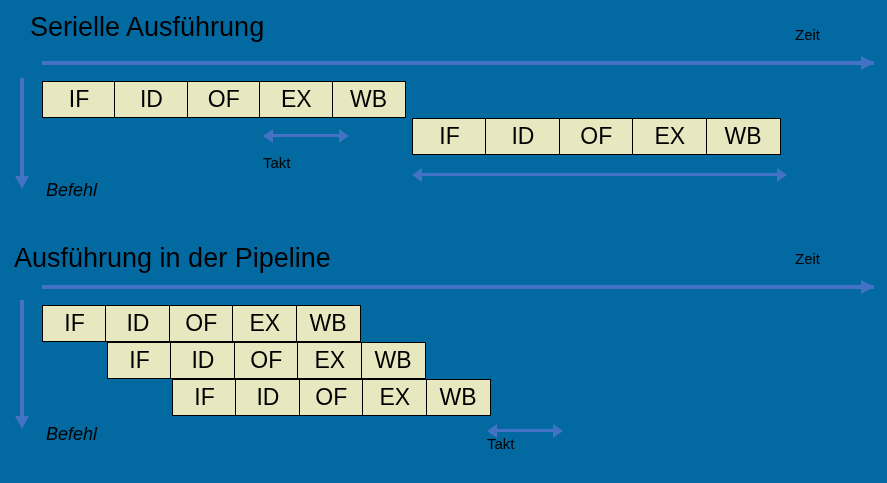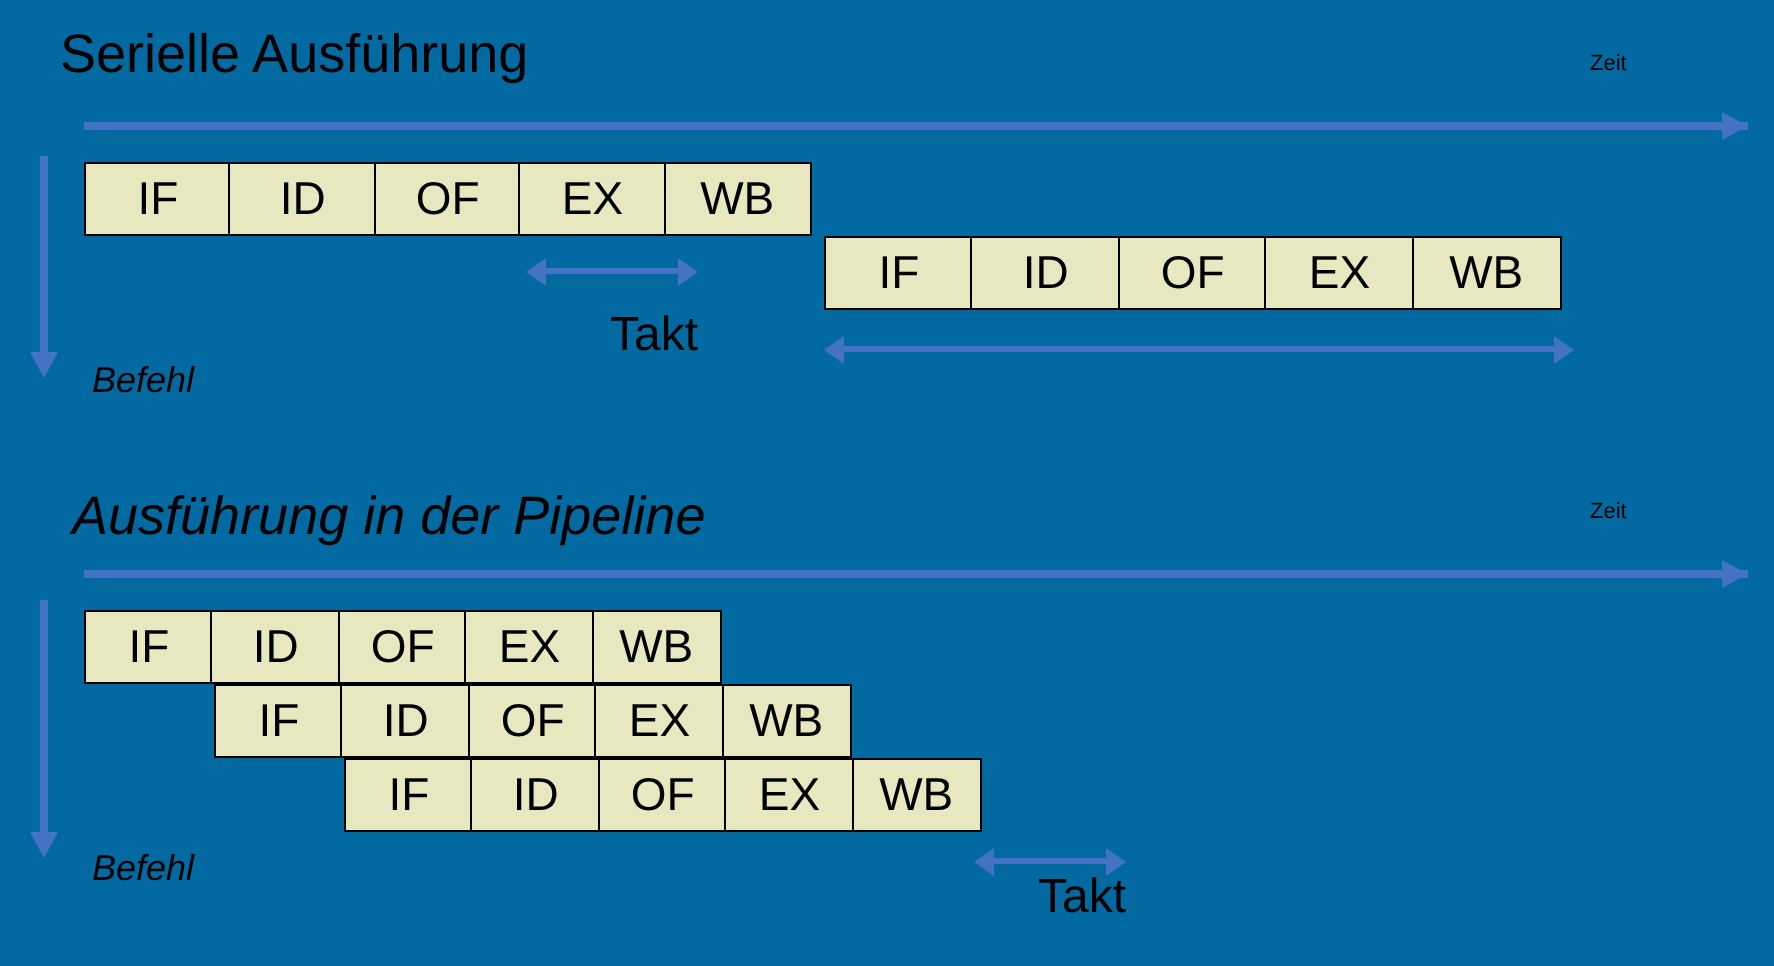--- a/index.html
+++ b/index.html
@@ -34,21 +34,21 @@
   .time-axis-head {
     position: absolute;
     width: 0;
     height: 0;
     border-top: 7px solid transparent;
     border-bottom: 7px solid transparent;
     border-left: 13px solid #4472c4;
   }
   .time-label {
     position: absolute;
-    font-size: 11px;
+    font-size: 15px;
     color: #000000;
     white-space: nowrap;
   }
 
   
   .befehl-axis {
     position: absolute;
     width: 4px;
     background: #4472c4;
   }
@@ -111,24 +111,24 @@
   .measure .head-l {
     left: 0;
     border-right: 10px solid #4472c4;
   }
   .measure .head-r {
     right: 0;
     border-left: 10px solid #4472c4;
   }
   .measure-label {
     position: absolute;
-    font-size: 24px;
-    color: #000000;
-    white-space: nowrap;
-    text-align: right;
+    font-size: 15px;
+    color: #000000;
+    white-space: nowrap;
+    text-align: left;
   }
 </style>
 </head>
 <body>
 
 <div id="canvas">
 
   <div class="section-title" style="left:30px; top:14px;">Serielle Ausführung</div>
 
   <div class="time-axis" style="left:42px; top:61px; width:832px;"></div>
@@ -161,21 +161,21 @@
     <div class="head-r"></div>
   </div>
   <div class="measure-label" style="left:263px; top:154px; width:86px;">Takt</div>
 
   <div class="measure" style="left:412px; top:168px; width:375px;">
     <div class="head-l"></div>
     <div class="bar"></div>
     <div class="head-r"></div>
   </div>
 
-  <div class="section-title" style="left:36px; top:245px;font-style:italic;">Ausführung in der Pipeline</div>
+  <div class="section-title" style="left:14px; top:245px;">Ausführung in der Pipeline</div>
 
   <div class="time-axis" style="left:42px; top:285px; width:832px;"></div>
   <div class="time-axis-head" style="left:861px; top:280px;"></div>
   <div class="time-label" style="left:795px; top:250px;">Zeit</div>
 
   <div class="befehl-axis" style="left:20px; top:300px; height:118px;"></div>
   <div class="befehl-axis-head" style="left:15px; top:416px;"></div>
   <div class="befehl-label" style="left:46px; top:424px;">Befehl</div>
 
   <div class="stage-row" style="left:42px; top:305px;">

